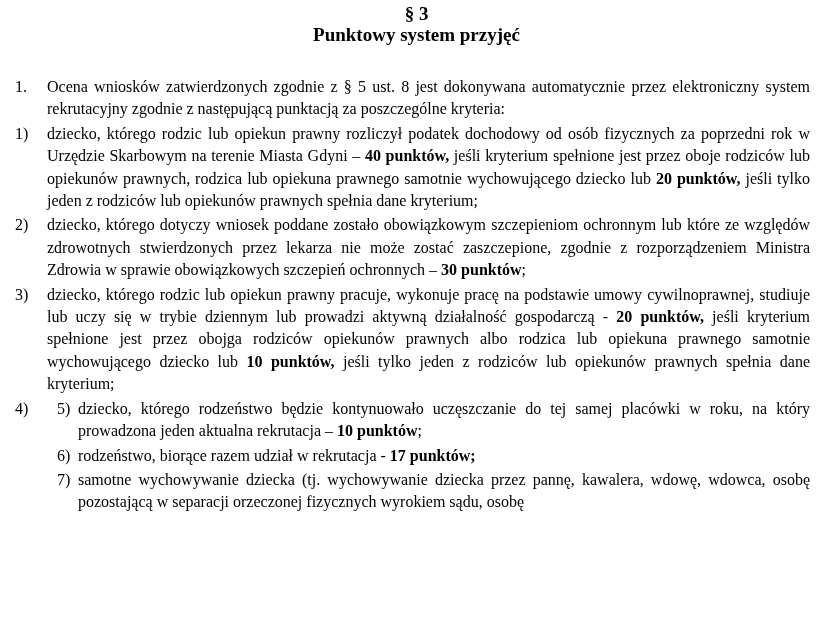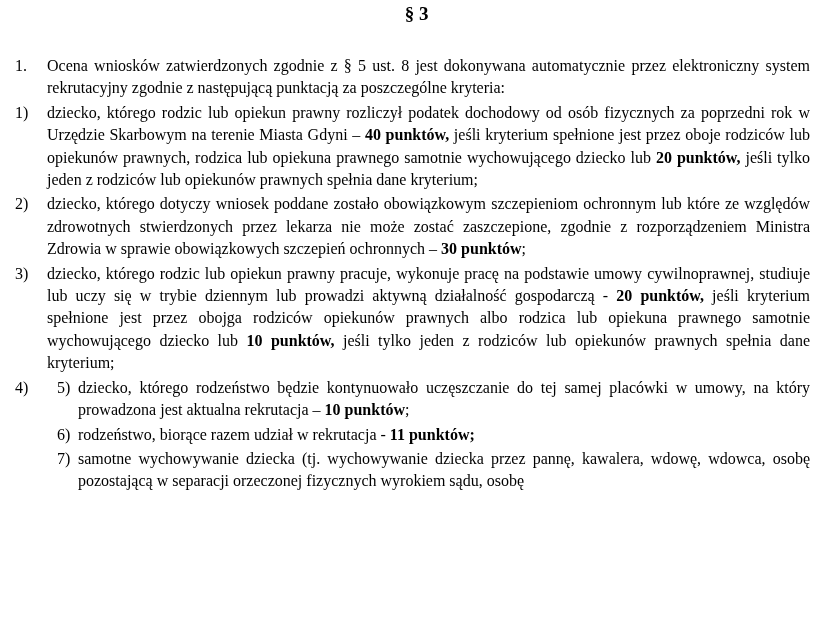--- a/index.html
+++ b/index.html
@@ -43,24 +43,25 @@
   .item.level-2 { padding-left: 63px; }
   .item.level-2 .marker { left: 42px; }
   .bold { font-weight: bold; }
 </style>
 </head>
 <body>
 
 <div class="page">
   <div class="heading">
     <div>§ 3</div>
+    <div>Punktowy system przyjęć</div>
   </div>
   <div class="doc-body">
       <div class="item level-1"><span class="marker">1.</span><span><span>Ocena wniosków zatwierdzonych zgodnie z § 5 ust. 8 jest dokonywana automatycznie przez elektroniczny system rekrutacyjny zgodnie z następującą punktacją za poszczególne kryteria:</span></span></div>
       <div class="item level-1"><span class="marker">1)</span><span><span>dziecko, którego rodzic lub opiekun prawny rozliczył podatek dochodowy od osób fizycznych za poprzedni rok w Urzędzie Skarbowym na terenie Miasta Gdyni – </span><span class="bold">40 punktów,</span><span> jeśli kryterium spełnione jest przez oboje rodziców lub opiekunów prawnych, rodzica lub opiekuna prawnego samotnie wychowującego dziecko lub </span><span class="bold">20 punktów,</span><span> jeśli tylko jeden z rodziców lub opiekunów prawnych spełnia dane kryterium;</span></span></div>
       <div class="item level-1"><span class="marker">2)</span><span><span>dziecko, którego dotyczy wniosek poddane zostało obowiązkowym szczepieniom ochronnym lub które ze względów zdrowotnych stwierdzonych przez lekarza nie może zostać zaszczepione, zgodnie z rozporządzeniem Ministra Zdrowia w sprawie obowiązkowych szczepień ochronnych – </span><span class="bold">30 punktów</span><span>;</span></span></div>
       <div class="item level-1"><span class="marker">3)</span><span><span>dziecko, którego rodzic lub opiekun prawny pracuje, wykonuje pracę na podstawie umowy cywilnoprawnej, studiuje lub uczy się w trybie dziennym lub prowadzi aktywną działalność gospodarczą - </span><span class="bold">20 punktów,</span><span> jeśli kryterium spełnione jest przez obojga rodziców opiekunów prawnych albo rodzica lub opiekuna prawnego samotnie wychowującego dziecko lub </span><span class="bold">10 punktów,</span><span> jeśli tylko jeden z rodziców lub opiekunów prawnych spełnia dane kryterium;</span></span></div>
       <div class="item level-1"><span class="marker">4)</span></div>
-      <div class="item level-2"><span class="marker">5)</span><span><span>dziecko, którego rodzeństwo będzie kontynuowało uczęszczanie do tej samej placówki w umowy, na który prowadzona jest aktualna rekrutacja – </span><span class="bold">10 punktów</span><span>;</span></span></div>
-      <div class="item level-2"><span class="marker">6)</span><span><span>rodzeństwo, biorące razem udział w rekrutacja - </span><span class="bold">11 punktów;</span></span></div>
+      <div class="item level-2"><span class="marker">5)</span><span><span>dziecko, którego rodzeństwo będzie kontynuowało uczęszczanie do tej samej placówki w roku, na który prowadzona jeden aktualna rekrutacja – </span><span class="bold">10 punktów</span><span>;</span></span></div>
+      <div class="item level-2"><span class="marker">6)</span><span><span>rodzeństwo, biorące razem udział w rekrutacja - </span><span class="bold">17 punktów;</span></span></div>
       <div class="item level-2"><span class="marker">7)</span><span><span>samotne wychowywanie dziecka (tj. wychowywanie dziecka przez pannę, kawalera, wdowę, wdowca, osobę pozostającą w separacji orzeczonej fizycznych wyrokiem sądu, osobę</span></span></div>
     </div>
 </div>
 
 </body></html>

